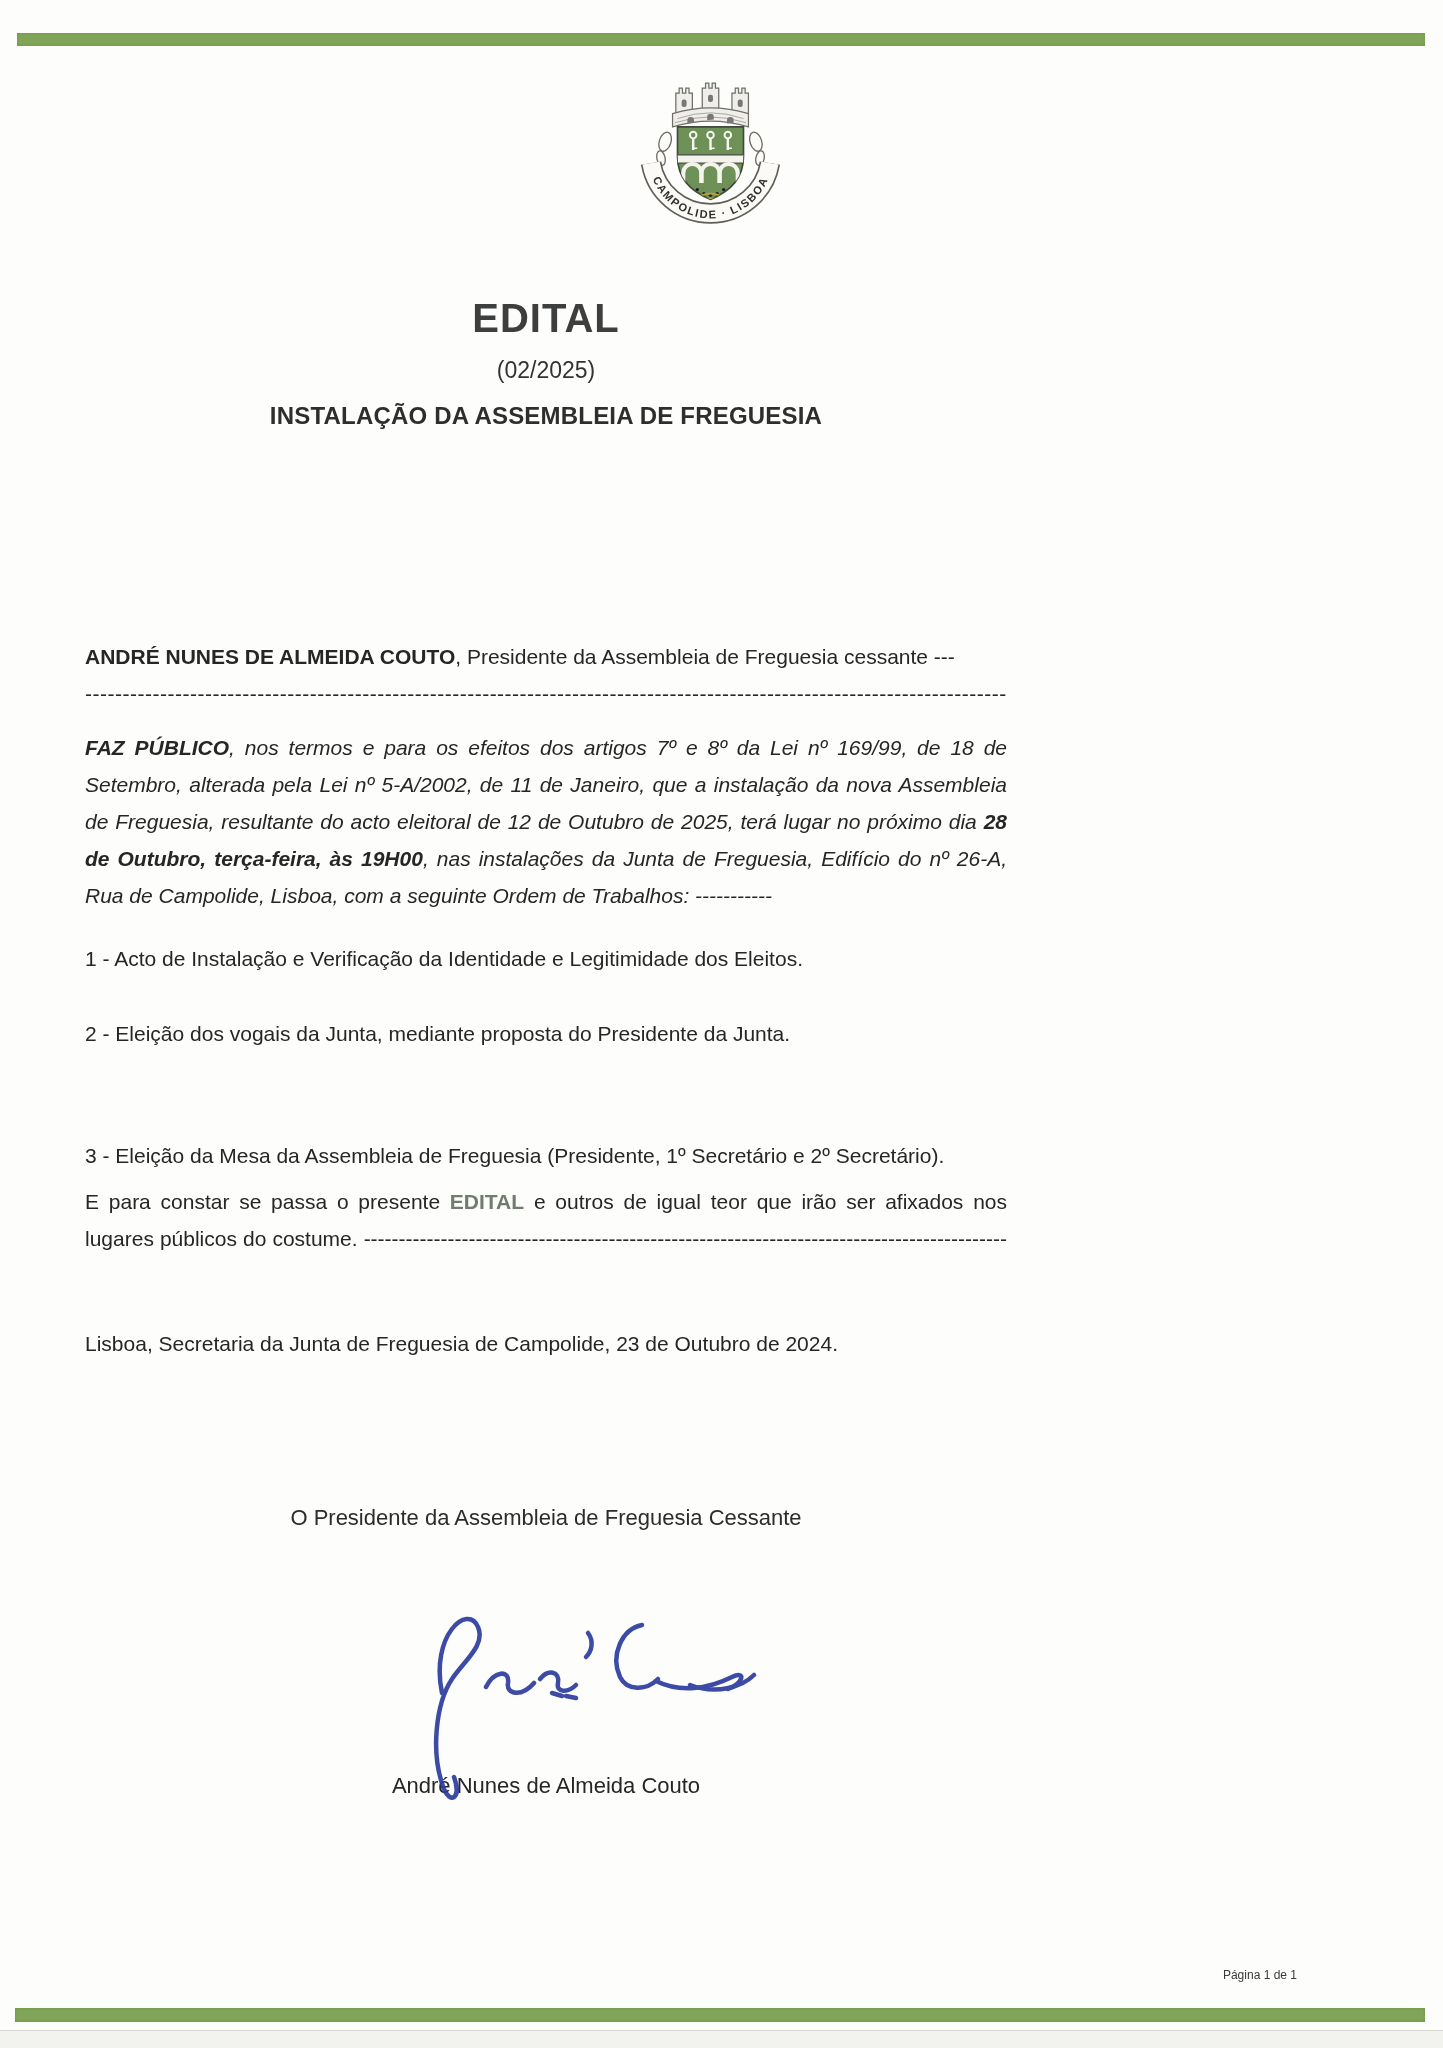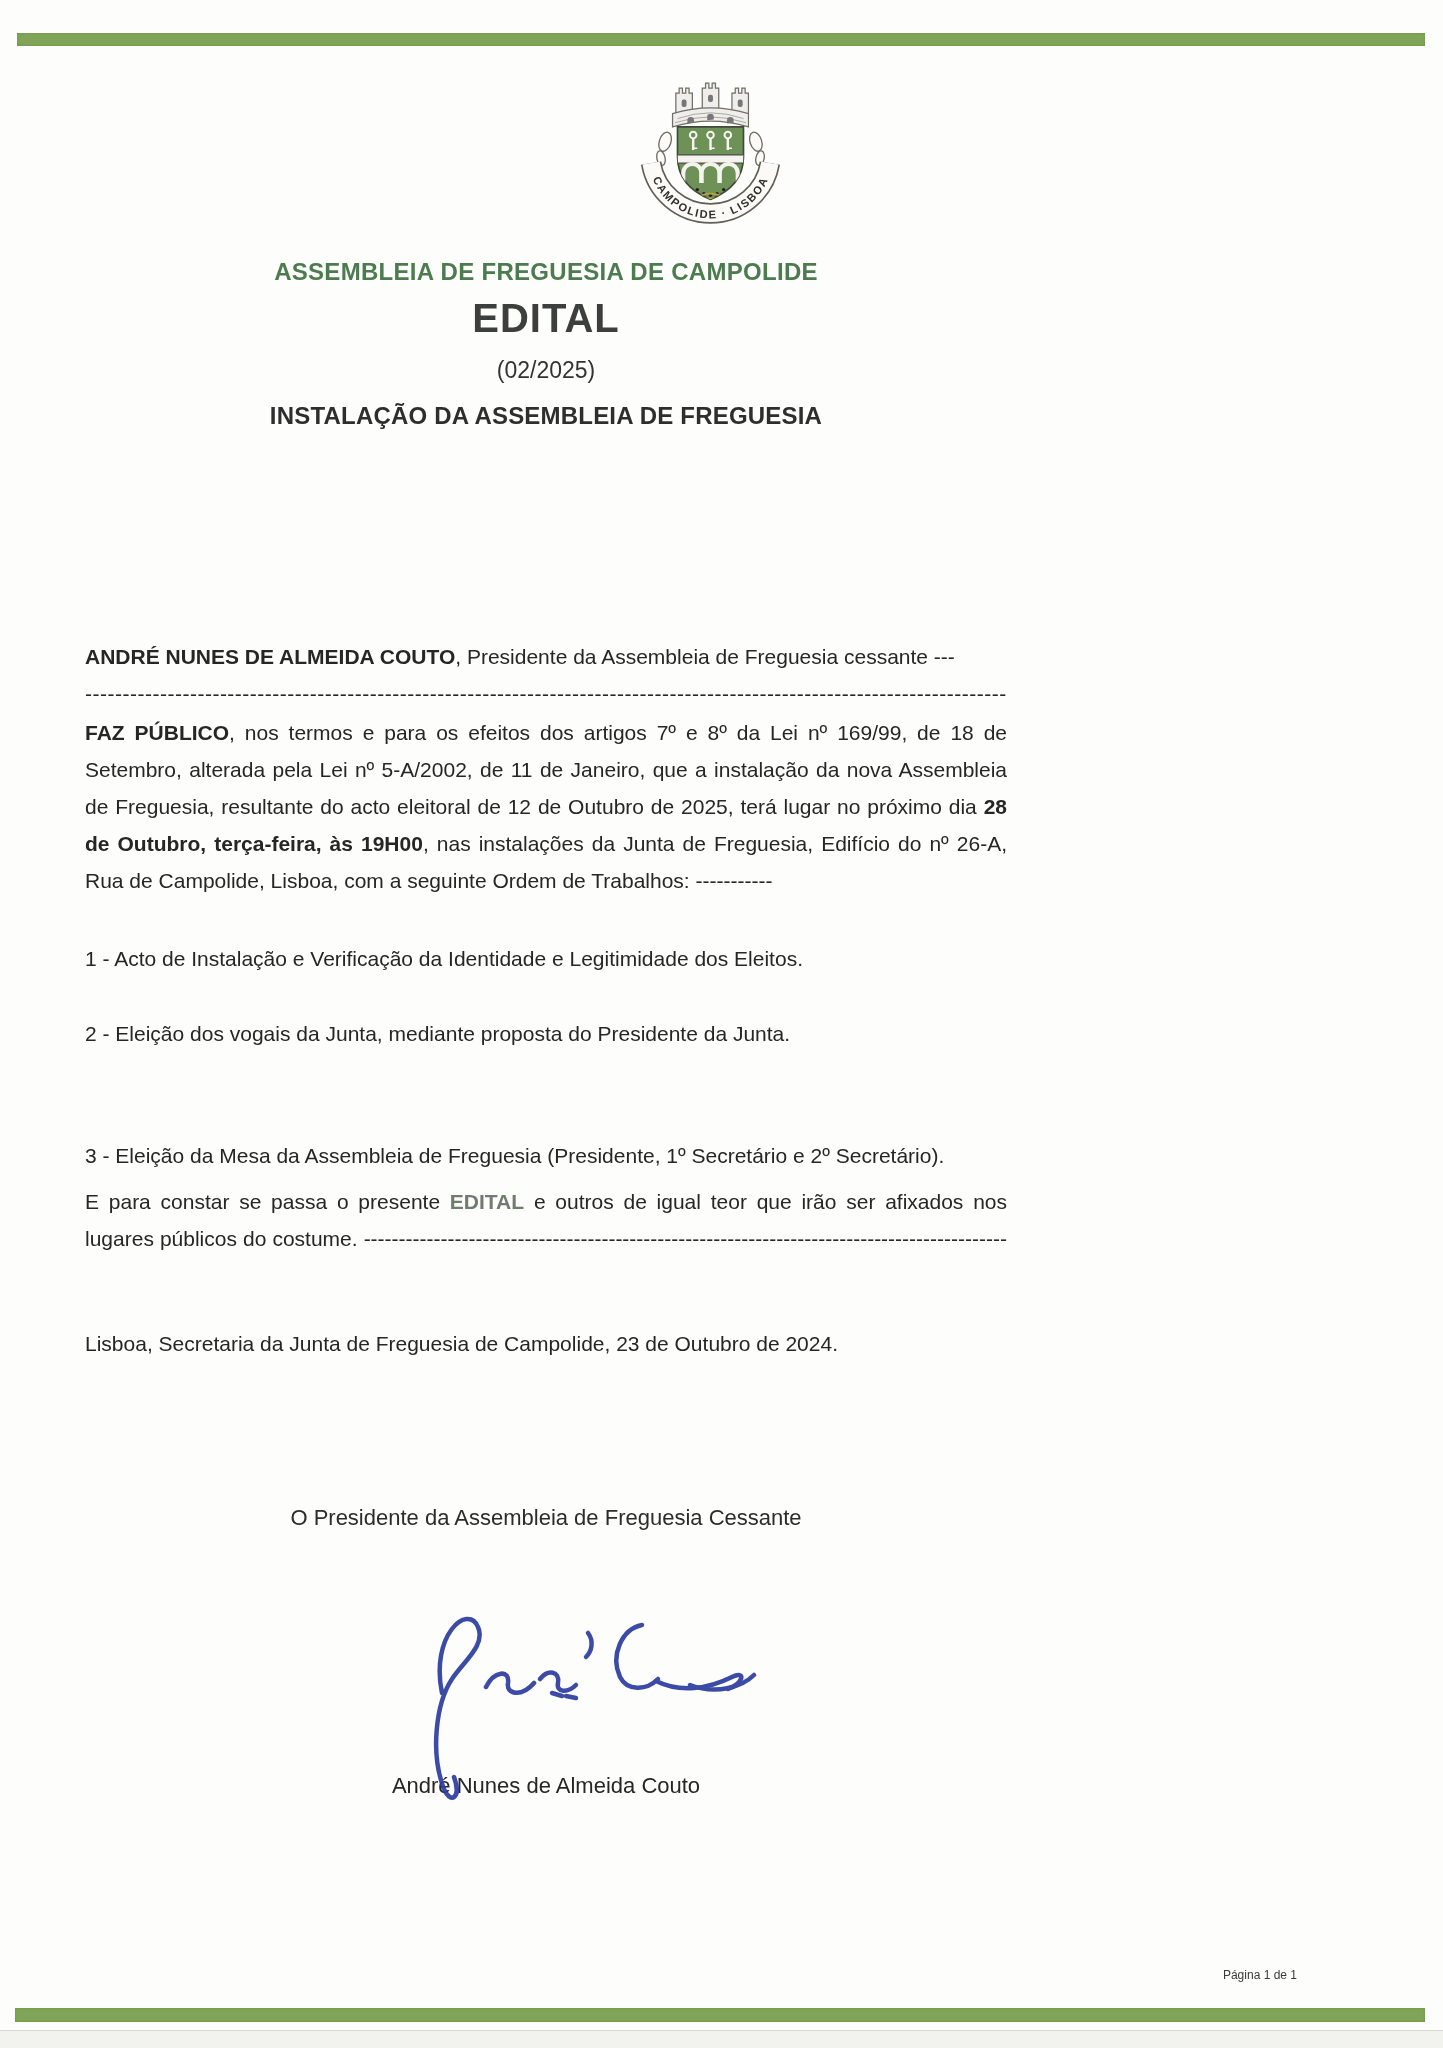--- a/index.html
+++ b/index.html
@@ -24,21 +24,21 @@
   .center{text-align:center;}
   .org-title{top:258px;font-size:24px;font-weight:bold;color:#4d7b50;letter-spacing:.3px;}
   .doc-title{top:296px;font-size:40px;font-weight:bold;color:#3d3f3e;letter-spacing:1px;}
   .doc-number{top:357px;font-size:23px;color:#333;}
   .subject{top:402px;font-size:24px;font-weight:bold;color:#2e2e2e;letter-spacing:.2px;}
 
   .body-text{font-size:21px;line-height:37px;color:#262626;}
   .p1{top:638px;}
   .p1 .line1{white-space:nowrap;overflow:hidden;}
   .dash-line{white-space:nowrap;overflow:hidden;letter-spacing:.5px;}
-  .p2{top:714px;text-align:justify;}
+  .p2{top:729px;text-align:justify;font-style:italic;}
   .item-1{top:940px;}
   .item-2{top:1015px;}
   .item-3{top:1090px;margin-top:47px;}
   .p3{top:1183px;text-align:justify;height:76px;overflow:hidden;}
   .p3 .bold-gray{font-weight:bold;color:#717b6e;}
   .dateline{top:1325px;}
   .closing-title{top:1505px;font-size:22px;color:#2c2c2c;}
   .signatory{top:1773px;font-size:22px;color:#262626;}
   .signature{position:absolute;left:390px;top:1575px;width:375px;height:245px;z-index:3;}
   b{font-weight:bold;}
@@ -127,21 +127,20 @@
     <g>
       <path d="M28,106 A73,73 0 0 0 172,106" stroke="#5f5f58" stroke-width="25" fill="none"></path>
       <path d="M28,106 A73,73 0 0 0 172,106" stroke="#fbfaf6" stroke-width="21" fill="none"></path>
       <path id="bannerArc" d="M26,110 A75,75 0 0 0 174,110" fill="none" stroke="none"></path>
       <text font-family="Liberation Sans, sans-serif" font-size="13.5" font-weight="600" fill="#2f2f2b" letter-spacing="2">
         <textPath href="#bannerArc" startOffset="50%" text-anchor="middle">CAMPOLIDE · LISBOA</textPath>
       </text>
     </g>
   </svg>
 
-  <div class="col center org-title">ASSEMBLEIA DE FREGUESIA DE CAMPOLIDE</div>
 
   <div class="col center doc-title">EDITAL</div>
   <div class="col center doc-number">(02/2025)</div>
   <div class="col center subject">INSTALAÇÃO DA ASSEMBLEIA DE FREGUESIA</div>
 
   <div class="col body-text p1">
     <div class="line1"><b>ANDRÉ NUNES DE ALMEIDA COUTO</b><span>, Presidente da Assembleia de Freguesia cessante ---</span></div>
     <div class="dash-line">--------------------------------------------------------------------------------------------------------------------------------------------</div>
   </div>
 

